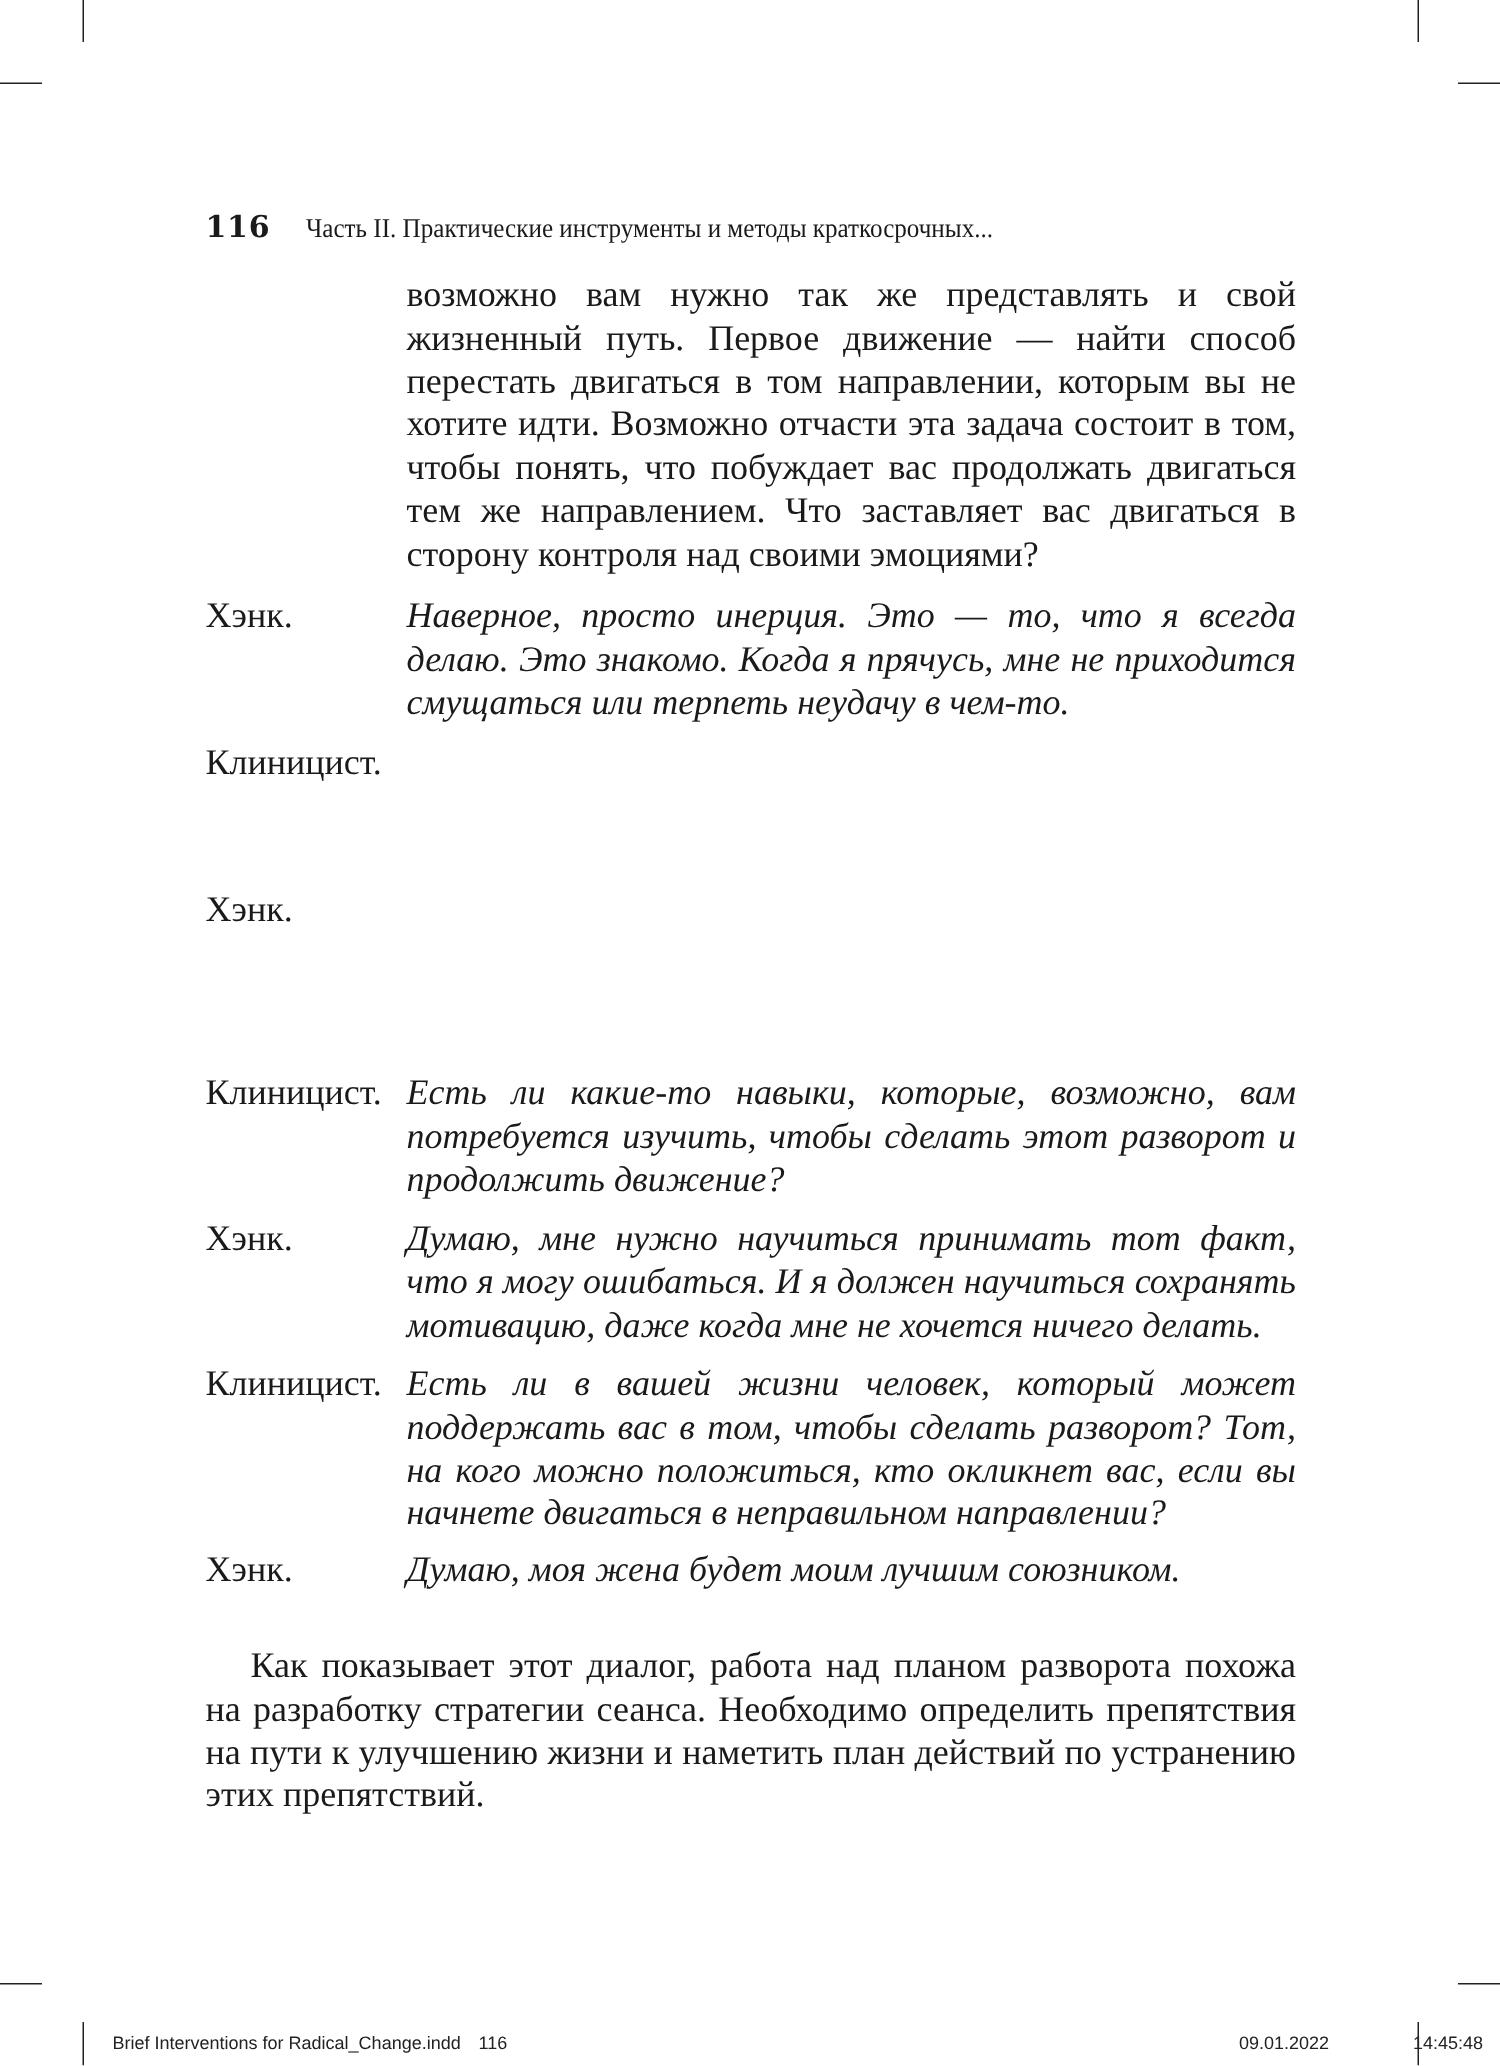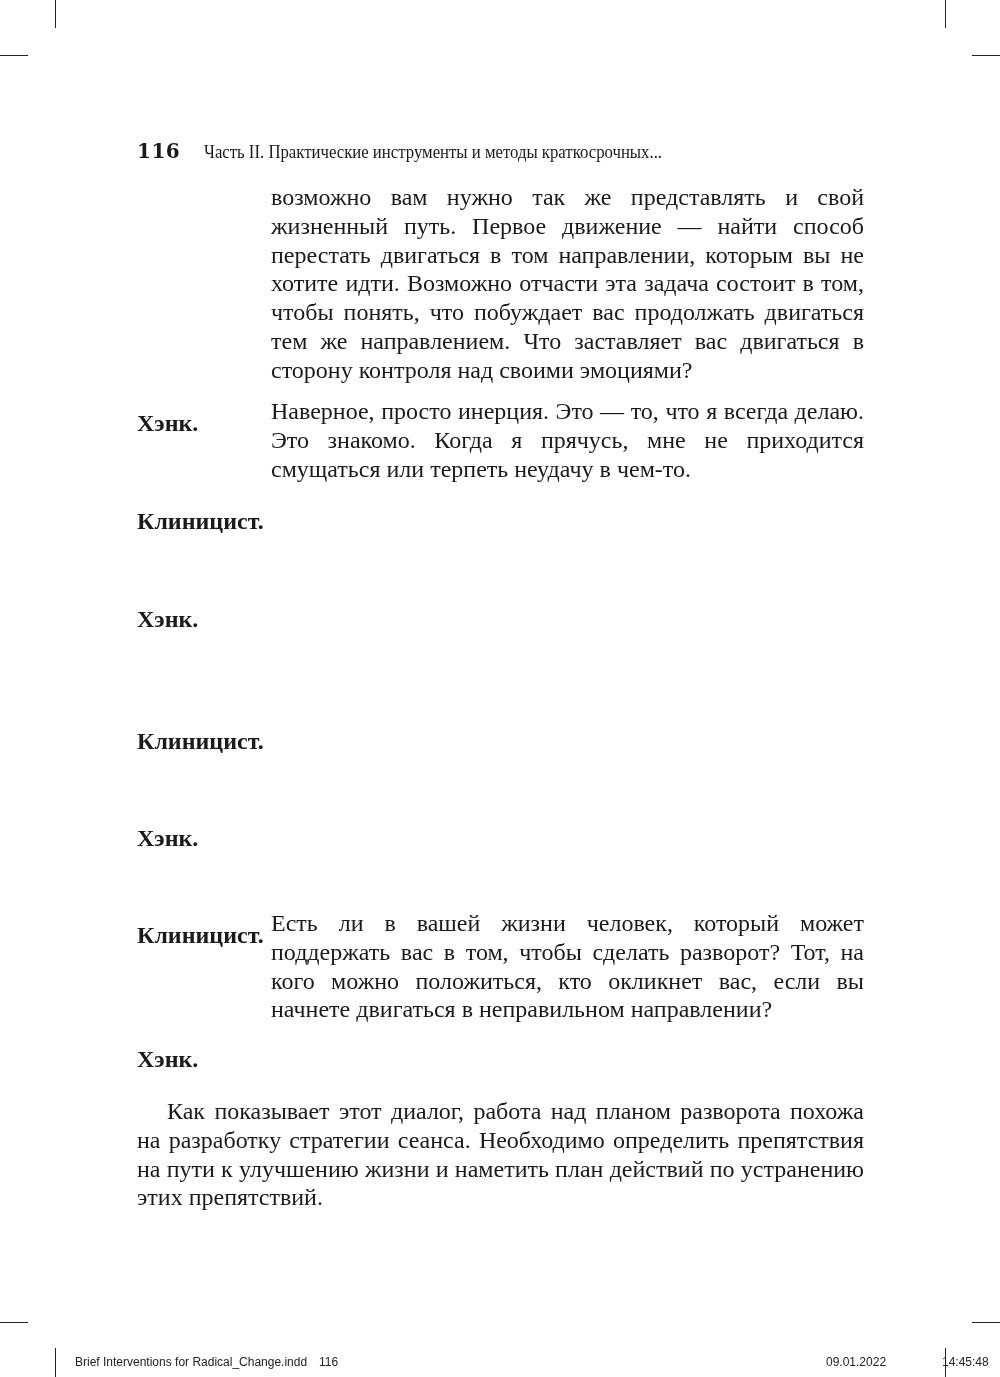--- a/index.html
+++ b/index.html
@@ -9,22 +9,22 @@
     .crop.h { height: 1px; }
 
     .running-head { position: absolute; left: 137px; top: 139px; width: 740px; height: 26px;
       font-family: "DejaVu Serif", serif; }
     .page-num { position: absolute; left: 0; top: 0; font-weight: bold; font-size: 20px; letter-spacing: 0.5px; }
     .head-title { position: absolute; left: 67px; top: 3px; font-family: "Liberation Serif", serif; font-size: 18px; transform: scaleX(0.93); transform-origin: left; white-space: nowrap; }
 
     .text { font-family: "Liberation Serif", serif; font-size: 24px; line-height: 28.8px; text-align: justify; }
     .cont { position: absolute; left: 271px; top: 183px; width: 593px; }
     .dialog { position: absolute; left: 137px; width: 727px; }
-    .speaker { position: absolute; left: 0; top: 12px; font-weight: bold; }
-    .speech { margin-left: 134px; }
+    .speaker { position: absolute; left: 0; top: 0; font-weight: normal; }
+    .speech { margin-left: 134px; font-style: italic; }
     .para { position: absolute; left: 137px; top: 1077px; width: 727px; text-indent: 30px; margin-top: 20px; }
 
     .footer { position: absolute; top: 1355px; font-family: "Liberation Sans", sans-serif; font-size: 12px; color: #222; white-space: nowrap; }
   </style>
 </head>
 <body>
 
 <div class="crop v" style="left:55px;top:0;height:28px;"></div>
 <div class="crop h" style="left:0;top:55px;width:28px;"></div>
 <div class="crop v" style="left:945px;top:0;height:28px;"></div>
@@ -46,30 +46,33 @@
   <div class="speech">Наверное, просто инерция. Это — то, что я всегда делаю. Это знакомо. Когда я прячусь, мне не приходится смущаться или терпеть неудачу в чем-то.</div>
 </div>
 <div class="text dialog" style="top:495px;">
   <span class="speaker">Клиницист.</span>
 </div>
 <div class="text dialog" style="top:593px;">
   <span class="speaker">Хэнк.</span>
 </div>
 <div class="text dialog" style="top:715px;">
   <span class="speaker">Клиницист.</span>
+  <div class="speech">Есть ли какие-то навыки, которые, возможно, вам потребуется изучить, чтобы сделать этот разворот и продолжить движение?</div>
 </div>
 <div class="text dialog" style="top:812px;">
   <span class="speaker">Хэнк.</span>
+  <div class="speech">Думаю, мне нужно научиться принимать тот факт, что я могу ошибаться. И я должен научиться сохранять мотивацию, даже когда мне не хочется ничего делать.</div>
 </div>
 <div class="text dialog" style="top:909px;">
   <span class="speaker">Клиницист.</span>
   <div class="speech">Есть ли в вашей жизни человек, который может поддержать вас в том, чтобы сделать разворот? Тот, на кого можно положиться, кто окликнет вас, если вы начнете двигаться в неправильном направлении?</div>
 </div>
 <div class="text dialog" style="top:1033px;">
   <span class="speaker">Хэнк.</span>
+  <div class="speech">Думаю, моя жена будет моим лучшим союзником.</div>
 </div>
 
 <div class="text para">Как показывает этот диалог, работа над планом разворота похожа на разработку стратегии сеанса. Необходимо определить препятствия на пути к улучшению жизни и наметить план действий по устранению этих препятствий.</div>
 
 <span class="footer" style="left:75px;">Brief Interventions for Radical_Change.indd</span>
 <span class="footer" style="left:319px;">116</span>
 <span class="footer" style="left:826px;">09.01.2022</span>
 <span class="footer" style="left:942px;">14:45:48</span>
 
 </body></html>

